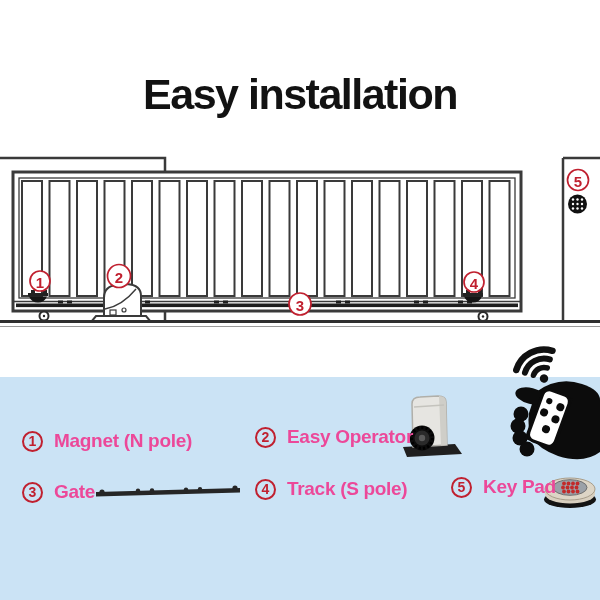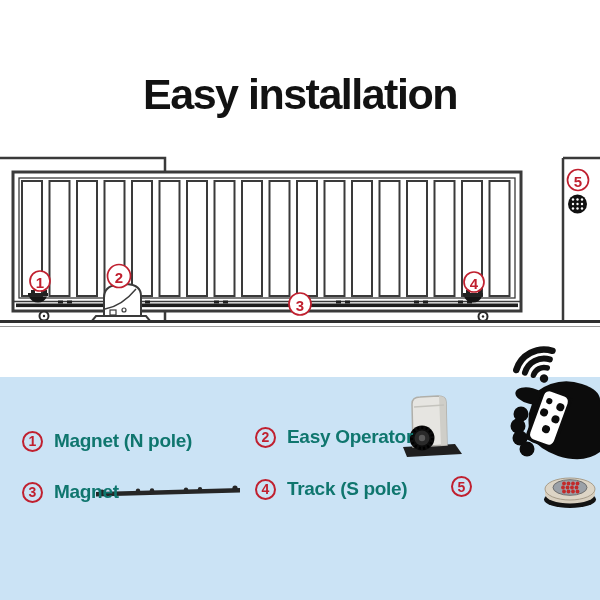--- a/index.html
+++ b/index.html
@@ -6,21 +6,21 @@
   .stage{position:relative;width:600px;height:600px;background:#ffffff;overflow:hidden;
          font-family:"Liberation Sans",sans-serif;}
   .title{position:absolute;top:60px;left:0;width:600px;text-align:center;
          font-size:43px;font-weight:bold;letter-spacing:-1.5px;color:#121212;z-index:3;margin-top:10px;}
   .panel{position:absolute;left:0;top:377px;width:600px;height:223px;background:#cbe3f5;z-index:0;}
   svg.art{position:absolute;left:0;top:0;z-index:1;}
   .legend-item{position:absolute;display:flex;align-items:center;gap:11px;z-index:3;}
   .num{width:21px;height:21px;border:2px solid #c0202f;border-radius:50%;color:#c0202f;
        font-size:14px;font-weight:bold;display:flex;align-items:center;justify-content:center;
        box-sizing:border-box;background:transparent;flex:0 0 auto;}
-  .lbl{font-size:19px;font-weight:bold;color:#0f766e;letter-spacing:-0.3px;white-space:nowrap;}
+  .lbl{font-size:19px;font-weight:bold;color:#ec4899;letter-spacing:-0.3px;white-space:nowrap;}
   .icon-abs{position:absolute;z-index:2;}
   .mnum{font-size:15px;font-weight:bold;fill:#c0202f;}
 </style>
 </head>
 <body>
 
 <div class="stage">
 
   <div class="panel"></div>
 
@@ -178,28 +178,29 @@
   <div class="legend-item" style="left:22px;top:430px;">
     <span class="num">1</span>
     <span class="lbl">Magnet (N pole)</span>
   </div>
   <div class="legend-item" style="left:255px;top:426px;">
     <span class="num">2</span>
     <span class="lbl">Easy Operator</span>
   </div>
   <div class="legend-item" style="left:22px;top:481px;">
     <span class="num">3</span>
-    <span class="lbl">Magnet</span>
+    <span class="lbl">Gate</span>
   </div>
   <div class="legend-item" style="left:255px;top:478px;">
     <span class="num">4</span>
     <span class="lbl">Track (S pole)</span>
   </div>
   <div class="legend-item" style="left:451px;top:476px;">
     <span class="num">5</span>
+    <span class="lbl">Key Pad</span>
   </div>
 
   <svg class="icon-abs" style="left:398px;top:394px;" width="66" height="66" viewBox="0 0 66 66">
     <polygon points="5,53 57,50 64,60 9,63" fill="#1f1f1f"></polygon>
     <path d="M14,10 Q14,3 22,3 L40,2 Q48,2 48,8 L49,51 L15,53 Z" fill="#e6e5e1" stroke="#b0afa9" stroke-width="1.5"></path>
     <path d="M41,2 Q48,2 48,8 L49,51 L43,51.5 Z" fill="#cfcec8"></path>
     <line x1="16" y1="13" x2="46" y2="11" stroke="#c4c3bd" stroke-width="1.5"></line>
     <circle cx="24" cy="44" r="12.5" fill="#0d0d0d"></circle>
     <circle cx="24" cy="44" r="10.5" fill="none" stroke="#000" stroke-width="3" stroke-dasharray="2.2,2.2"></circle>
     <circle cx="24" cy="44" r="7.5" fill="#2a2a2a"></circle>

